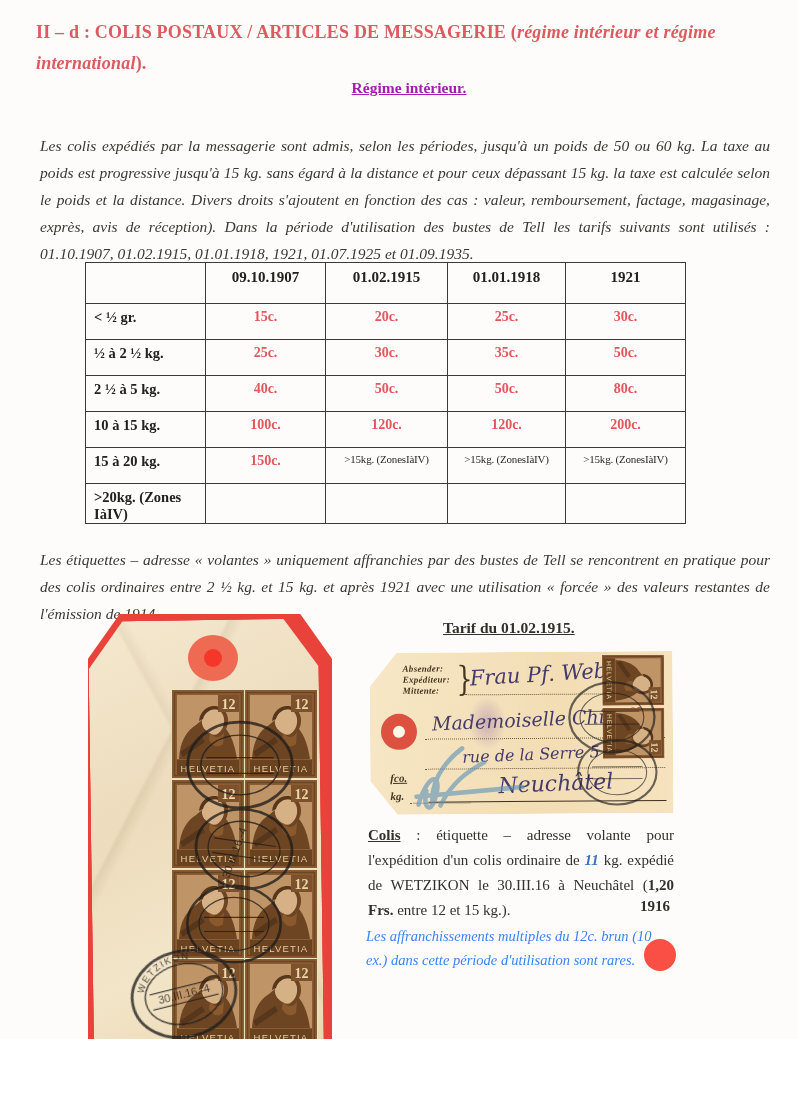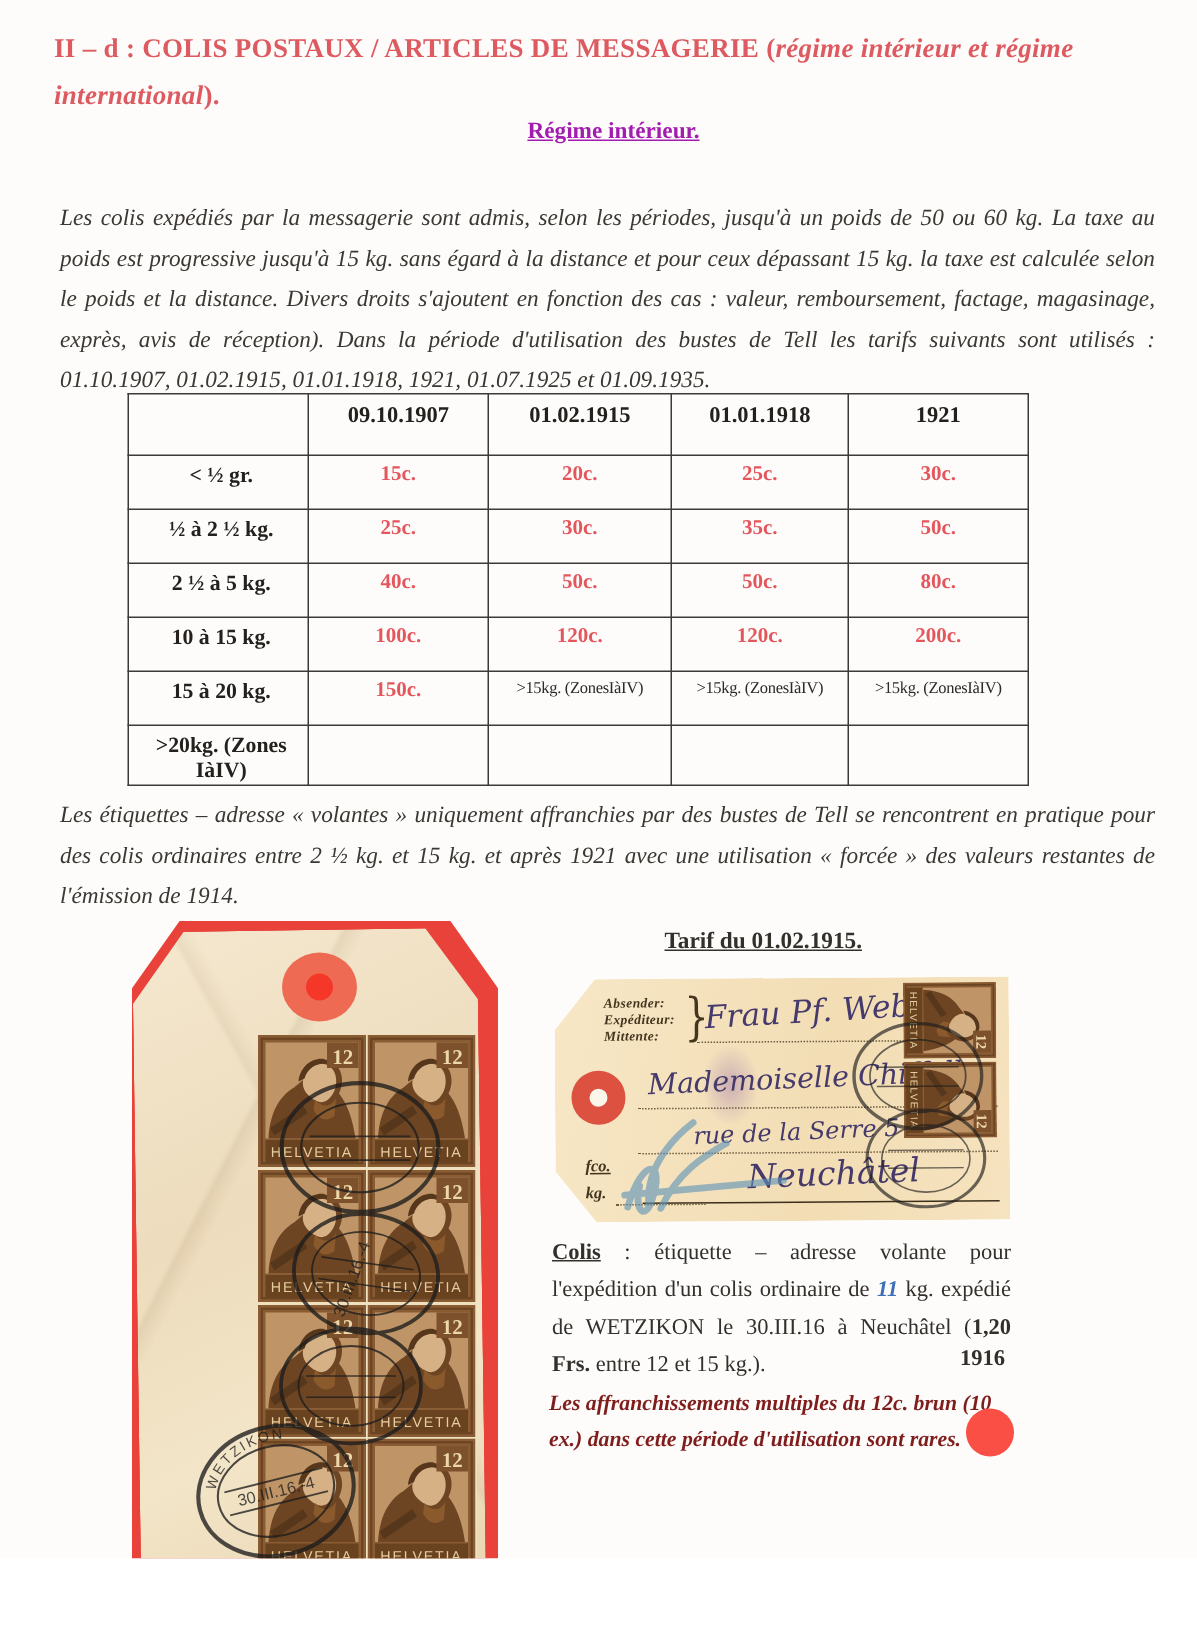--- a/index.html
+++ b/index.html
@@ -8,24 +8,24 @@
   
   .title{position:absolute;left:36px;top:17px;width:742px;margin:0;
          font-size:18px;font-weight:bold;color:#dd5a60;line-height:31px;letter-spacing:.2px;}
   .title .it{font-style:italic;}
   .subtitle{position:absolute;left:0;top:79px;width:100%;text-align:center;margin:0;
             font-size:15.5px;font-weight:bold;text-decoration:underline;color:#a21caf;}
   
   .para{position:absolute;left:36px;width:730px;margin:4px;font-style:italic;
         font-size:15.5px;line-height:27px;text-align:justify;color:#3b3733;}
   .p1{top:128px;}
-  .p2{top:526px;}
+  .p2{top:542px;}
   
   table.rates{position:absolute;left:85px;top:262px;border-collapse:collapse;table-layout:fixed;}
-  .rates th,.rates td{border:1px solid #3a3a3a;padding:0 4px;vertical-align:top;text-align:center;}
+  .rates th,.rates td{border:1px solid #3a3a3a;padding:0 4px;vertical-align:top;}
   .rates th{height:34px;font-size:15px;text-align:center;padding-top:6px;color:#23201d;}
   .rates td{height:30px;padding-top:5px;}
   .rates td.lbl{font-weight:bold;font-size:14.5px;padding-left:8px;color:#23201d;}
   .rates td.val{color:#e4555c;font-weight:bold;font-size:14px;text-align:center;}
   .rates td.zone{color:#2c2926;font-weight:normal;font-size:11px;text-align:center;letter-spacing:-.2px;}
   
   .tag{position:absolute;left:88px;top:614px;width:244px;height:448px;}
   .tag-red{position:absolute;inset:0;background:#e8423a;
            clip-path:polygon(13% 0,87% 0,100% 10%,100% 100%,0 100%,0 10%);}
   .tag-cream{position:absolute;left:3px;top:6px;width:230px;height:434px;
@@ -70,21 +70,21 @@
   .smudge{position:absolute;left:98px;top:44px;width:38px;height:54px;border-radius:50%;
           background:radial-gradient(closest-side,rgba(140,95,170,.38),rgba(140,95,170,0));}
   
   .colis{position:absolute;left:368px;top:823px;width:306px;margin:0;font-size:15px;line-height:25px;
          text-align:justify;color:#33302c;}
   .colis .lead{font-weight:bold;text-decoration:underline;}
   .colis .weight{color:#3f6fb5;font-weight:bold;font-style:italic;}
   .colis .frs{font-weight:bold;}
   .year{position:absolute;left:640px;top:898px;font-size:15px;font-weight:bold;color:#33302c;}
   .note{position:absolute;left:366px;top:924px;width:302px;margin:0;font-size:14.5px;line-height:24px;
-        font-weight:bold;font-style:italic;color:#7f1d1d;}
+        font-weight:normal;font-style:italic;color:#3b82f6;}
   .reddot{position:absolute;left:644px;top:939px;width:32px;height:32px;border-radius:50%;background:#f94f44;}
 </style>
 </head>
 <body>
 
 <svg width="0" height="0" style="position:absolute" aria-hidden="true">
   <defs>
     <symbol id="stampSym" viewBox="0 0 72 88">
       <rect width="72" height="88" fill="#8a5c34"></rect>
       <rect x="2.5" y="2.5" width="67" height="83" fill="none" stroke="#6b4423" stroke-width="1.5"></rect>

